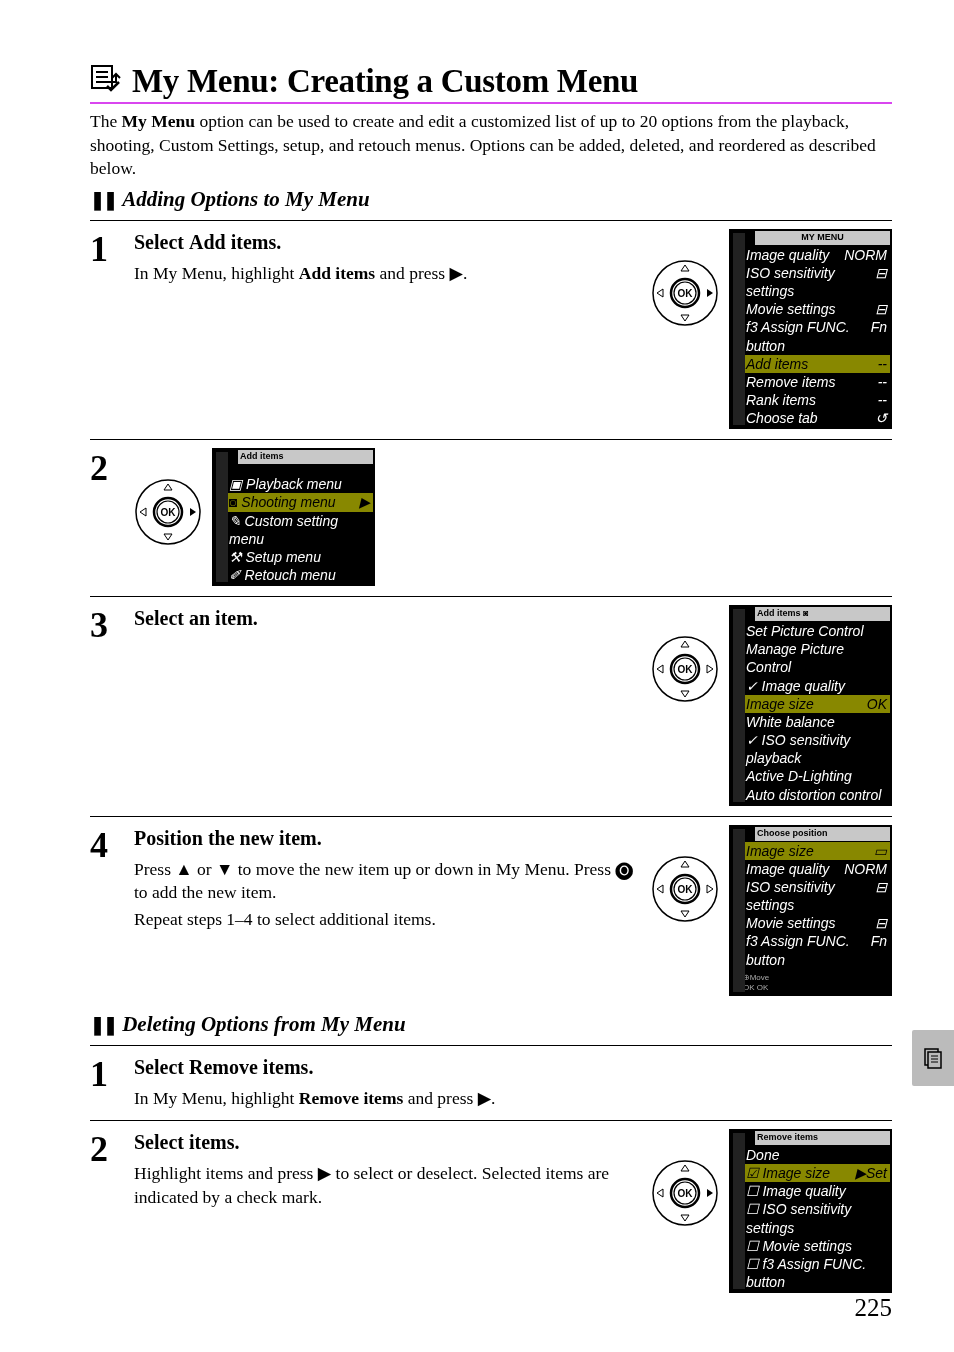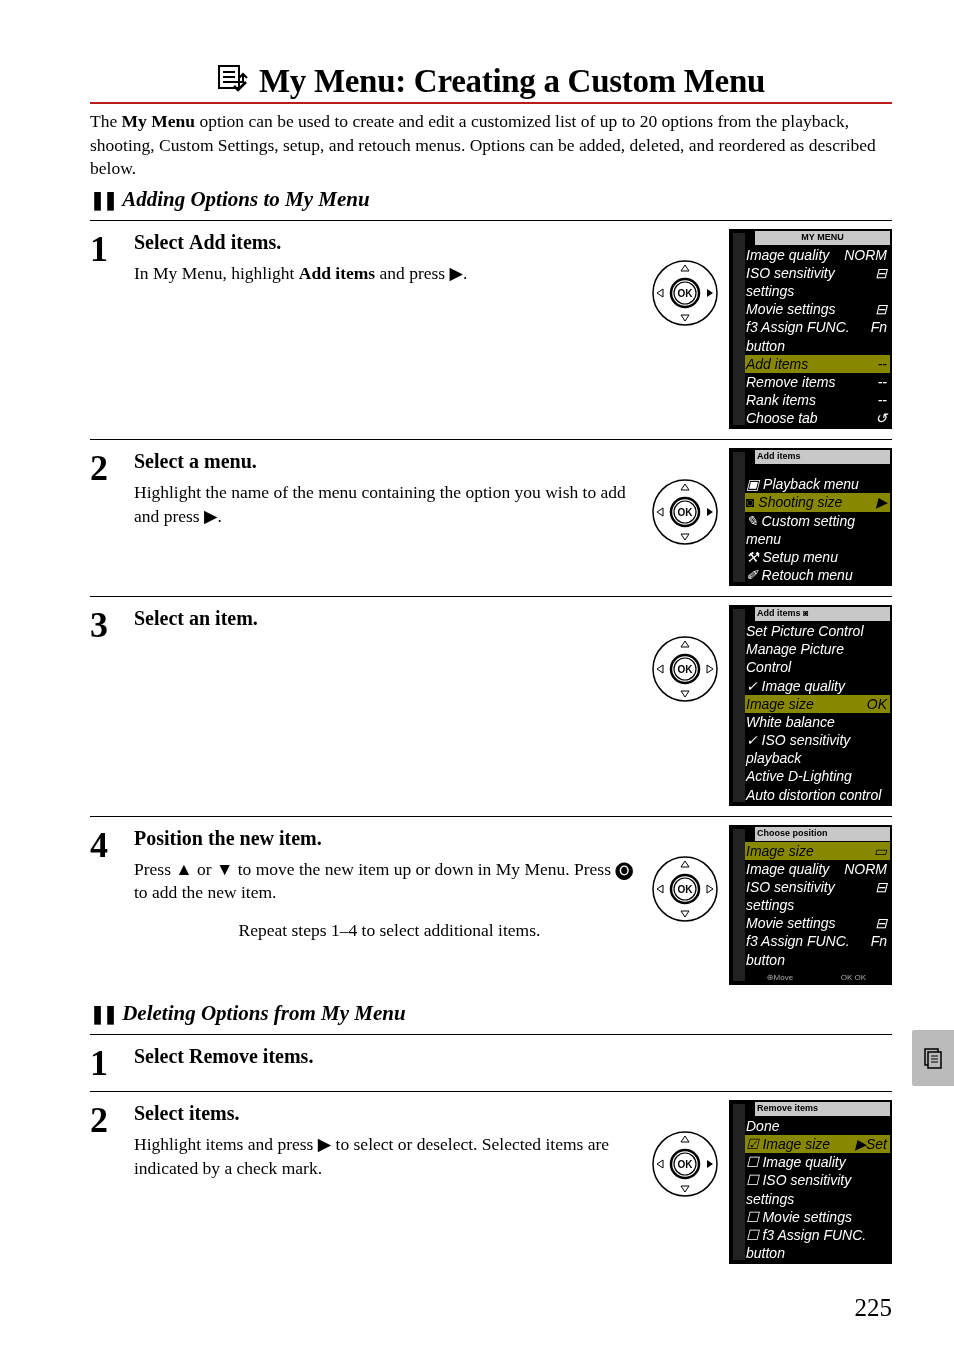--- a/index.html
+++ b/index.html
@@ -16,24 +16,23 @@
   }
   .page {
     padding: 62px 62px 0 90px;
     position: relative;
     height: 1282px;
     box-sizing: border-box;
   }
   .title-row {
     display: flex;
     align-items: baseline;
-    border-bottom: 2px solid #b91c1c;
+    border-bottom: 2px solid #d946ef;
     padding-bottom: 2px;
     margin-bottom: 6px;
-    justify-content: center;
   }
   .title-icon {
     font-size: 34px;
     margin-right: 8px;
     font-weight: bold;
     position: relative;
     top: 2px;
   }
   .title-text {
     font-size: 33px;
@@ -141,20 +140,21 @@
     font-size: 8.5px;
   }
   .lcd .row.sel { background: #888800; color:#000; }
   .lcd .tiny { font-size: 14px; font-style: italic; }
   .lcd .foot {
     display: flex;
     justify-content: space-around;
     font-size: 8px;
     padding-top: 4px;
     color:#aaa;
+    flex-direction:column;
   }
   .page-num {
     position: absolute;
     bottom: 30px;
     right: 62px;
     font-size: 25px;
   }
   .side-tab {
     position: absolute;
     right: 0;
@@ -162,21 +162,21 @@
     width: 42px;
     height: 56px;
     background: #bbb;
     display: flex;
     align-items: center;
     justify-content: center;
     border-radius: 2px 0 0 2px;
   }
   .side-tab svg { display:block; }
   .step + .step { margin-top: 0; }
-  .mt1 { margin-top: 14px; text-align: center; }
+  .mt1 { margin-top: 3px; }
 </style>
 </head>
 <body>
 
 <div class="page">
 
   <div class="title-row">
     <span class="title-icon">
       <svg width="34" height="30" viewBox="0 0 34 30">
         <rect x="2" y="2" width="20" height="22" fill="none" stroke="#000" stroke-width="2"></rect>
@@ -260,24 +260,20 @@
               </div>
           </div>
         </div>
       </div>
     </div>
   </div>
 
   <div class="step">
     <div class="step-num">2</div>
     <div class="step-body">
-      <div class="step-text">
-        <div class="step-title">Select a menu.</div>
-        <div>Highlight the name of the menu containing the option you wish to add and press ▶.</div>
-      </div>
       <div class="step-extras">
         <div class="ok-ctrl">
           <svg class="ok-svg" width="68" height="68" viewBox="0 0 68 68">
             <circle cx="34" cy="34" r="32" fill="none" stroke="#000" stroke-width="1.5"></circle>
             <circle cx="34" cy="34" r="14" fill="none" stroke="#000" stroke-width="2.5"></circle>
             <circle cx="34" cy="34" r="11" fill="none" stroke="#000" stroke-width="1.2"></circle>
             <text x="34" y="38" text-anchor="middle" font-size="10" font-family="Arial" font-weight="bold">OK</text>
             <polygon points="34,6 30,12 38,12" fill="none" stroke="#000"></polygon>
             <polygon points="34,62 30,56 38,56" fill="none" stroke="#000"></polygon>
             <polygon points="6,34 12,30 12,38" fill="none" stroke="#000"></polygon>
@@ -288,21 +284,21 @@
           <div class="lcd-inner">
             <div class="tabs"></div>
             <div class="hdr left">Add items</div>
             <div style="height:10px"></div>
             <div>
                 <div class="row tiny">
                   <span>▣  Playback menu</span>
                   <span></span>
                 </div>
                 <div class="row tiny sel">
-                  <span>◙  Shooting size</span>
+                  <span>◙  Shooting menu</span>
                   <span>▶</span>
                 </div>
                 <div class="row tiny">
                   <span>✎  Custom setting menu</span>
                   <span></span>
                 </div>
                 <div class="row tiny">
                   <span>⚒  Setup menu</span>
                   <span></span>
                 </div>
@@ -439,20 +435,23 @@
 
   <div class="subhead">Deleting Options from My Menu</div>
 
   <div class="step">
     <div class="step-num">1</div>
     <div class="step-body">
       <div class="step-text">
         <div class="step-title">
           <span>Select </span><b>Remove items</b><span>.</span>
         </div>
+        <div>
+          <span>In My Menu, highlight </span><b>Remove items</b><span> and press ▶.</span>
+        </div>
       </div>
     </div>
   </div>
 
   <div class="step">
     <div class="step-num">2</div>
     <div class="step-body">
       <div class="step-text">
         <div class="step-title">Select items.</div>
         <div>Highlight items and press ▶ to select or deselect.  Selected items are indicated by a check mark.</div>

